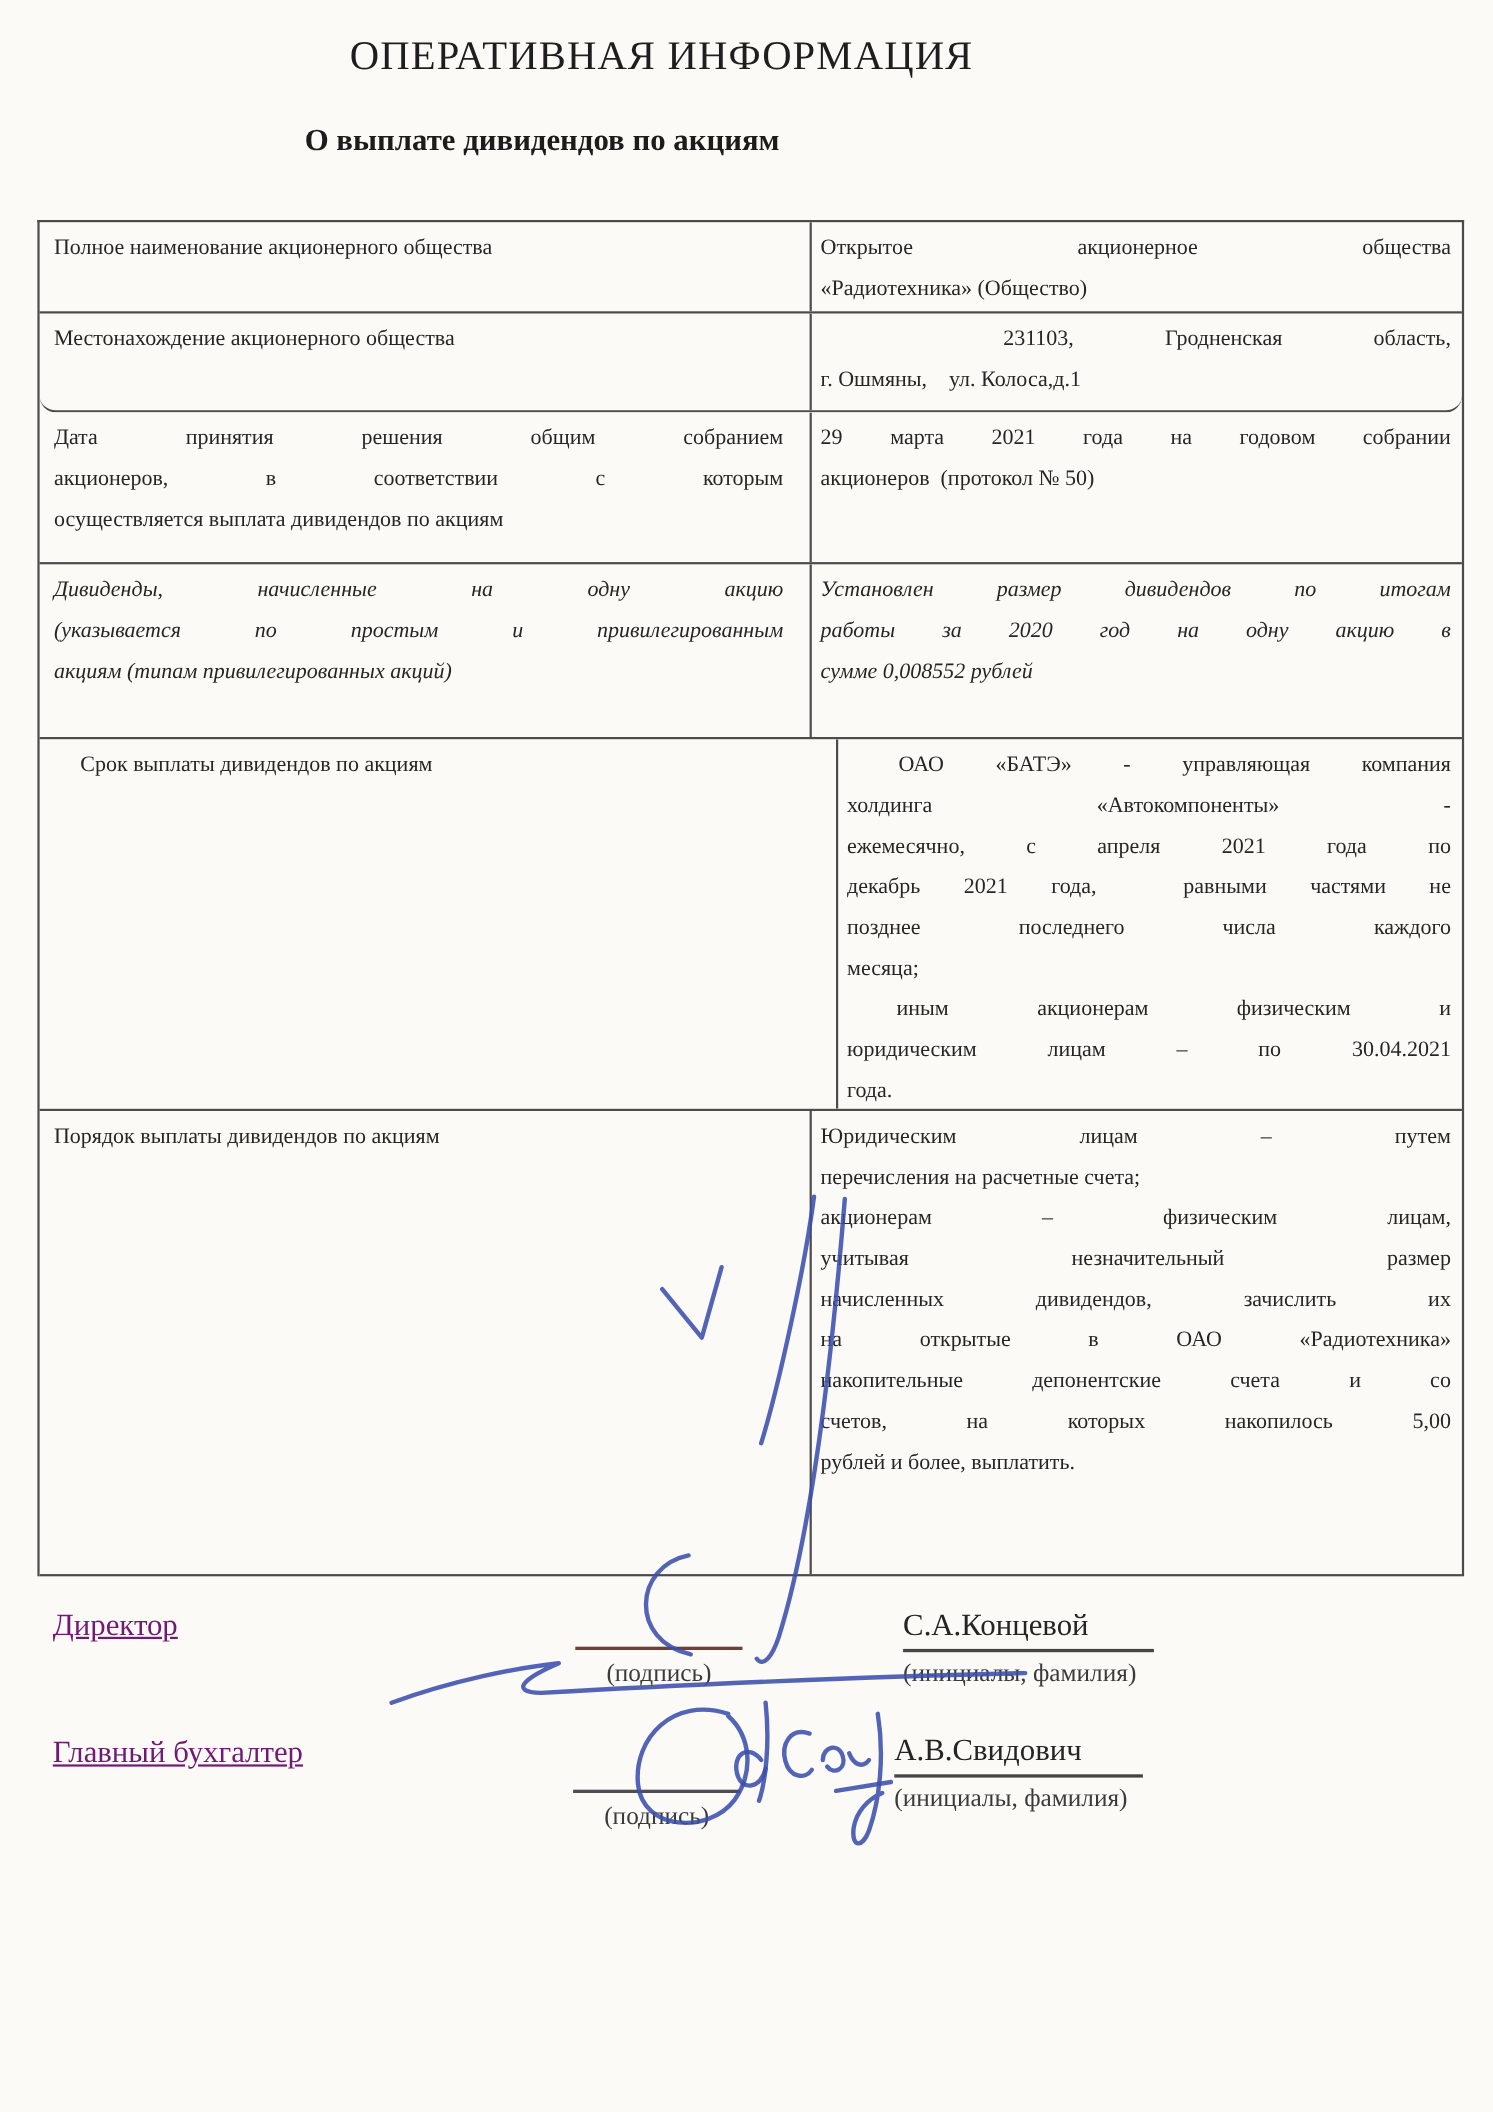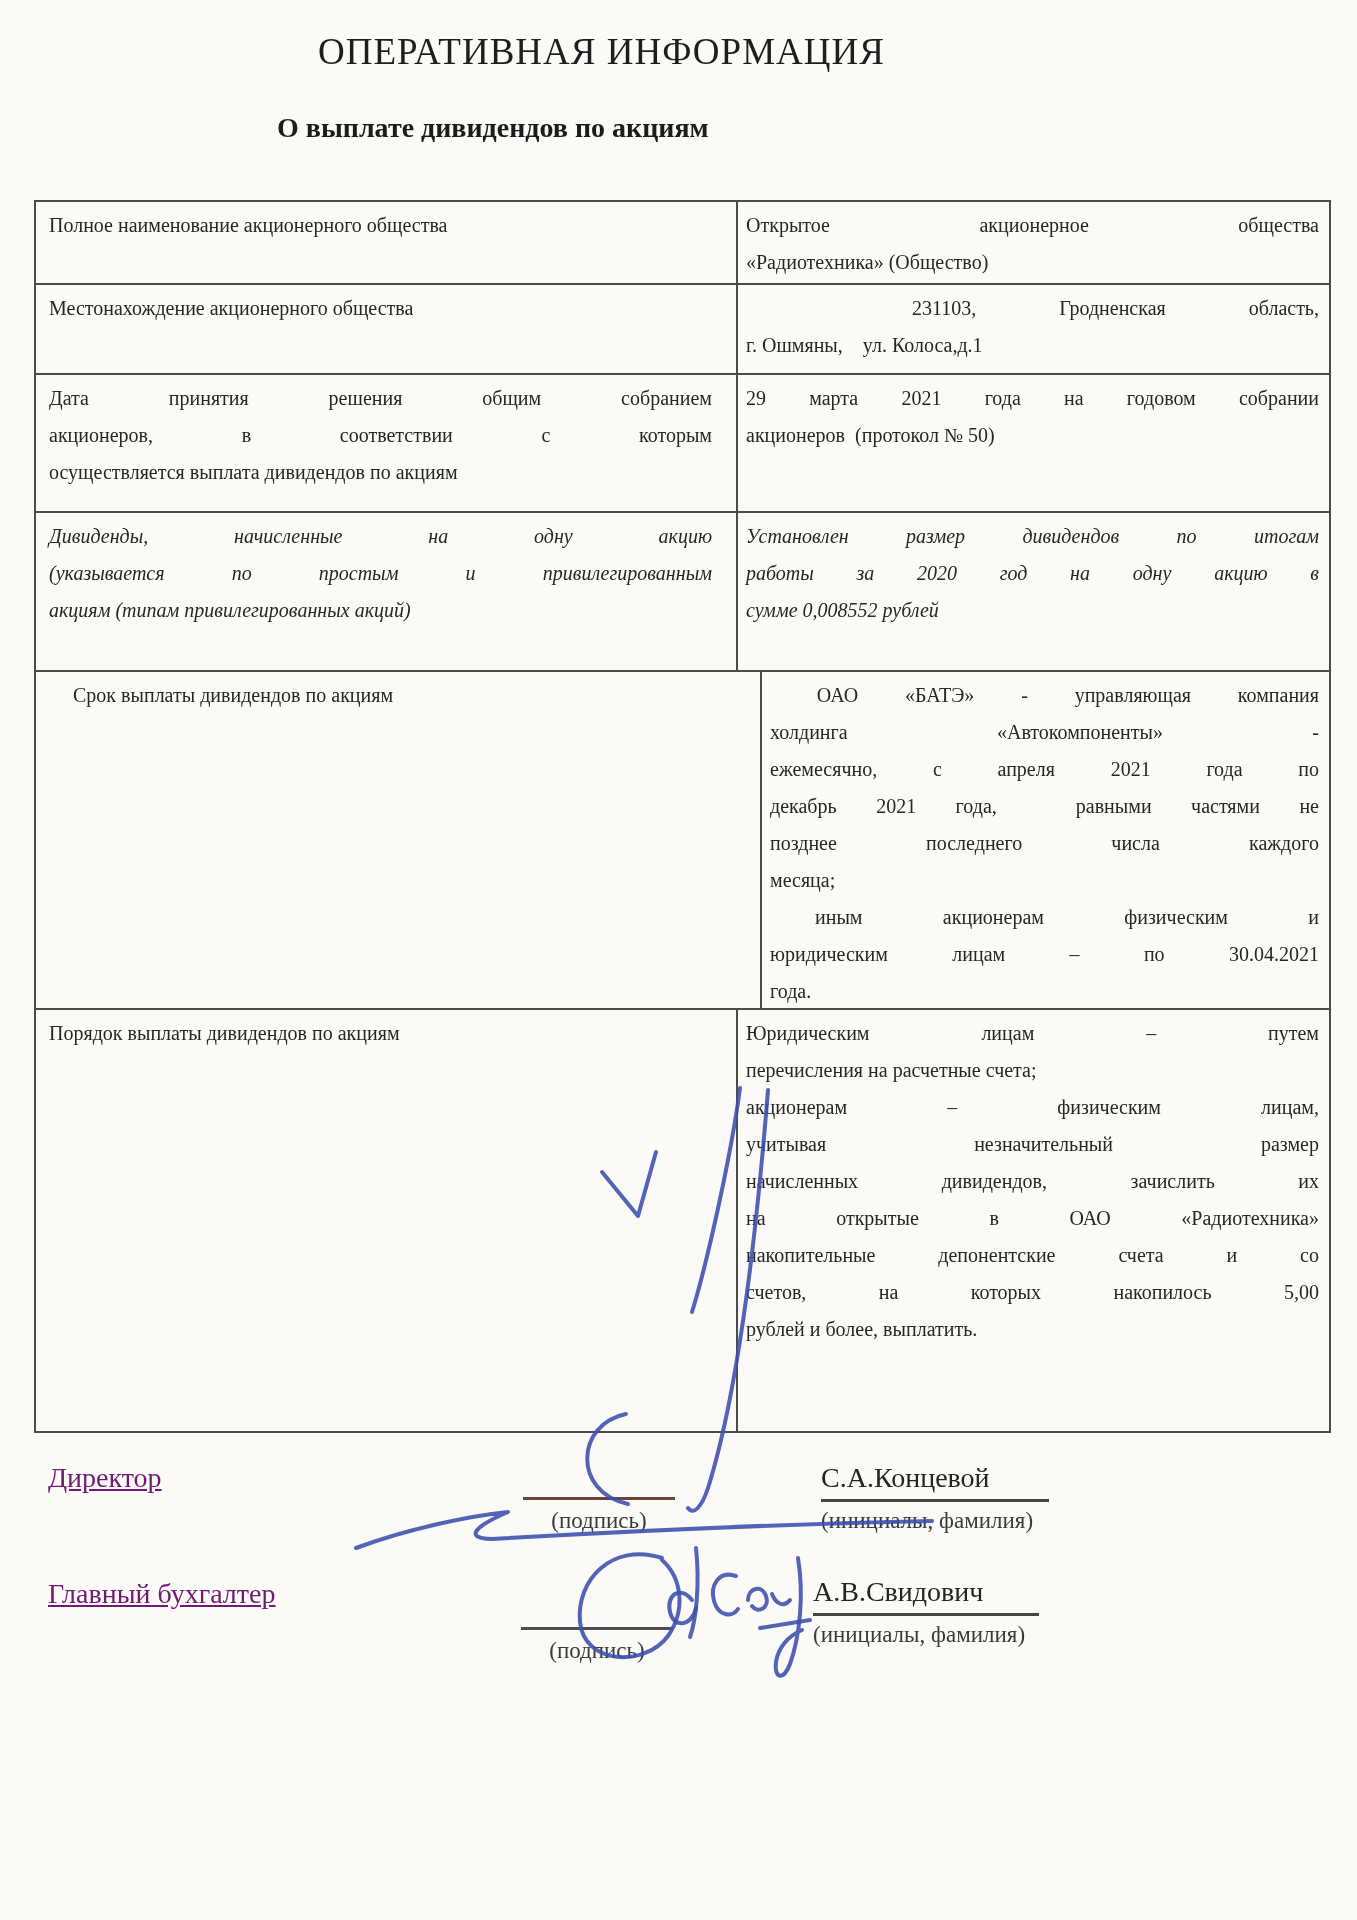--- a/index.html
+++ b/index.html
@@ -63,21 +63,21 @@
   <div class="doc-table">
       <div class="trow" style="height: 83px;">
         <div class="cell lcell">
           <div class="line">Полное наименование акционерного общества</div>
         </div>
         <div class="cell vcell">
           <div class="line stretch">Открытое акционерное общества</div>
           <div class="line">«Радиотехника» (Общество)</div>
         </div>
       </div>
-      <div class="trow" style="height: 90px;">
+      <div class="trow" style="height: 90px; border-radius: 15px;">
         <div class="cell lcell">
           <div class="line">Местонахождение акционерного общества</div>
         </div>
         <div class="cell vcell">
           <div class="line stretch">  231103, Гродненская область,</div>
           <div class="line">г. Ошмяны,    ул. Колоса,д.1</div>
         </div>
       </div>
       <div class="trow" style="height: 138px;">
         <div class="cell lcell">

